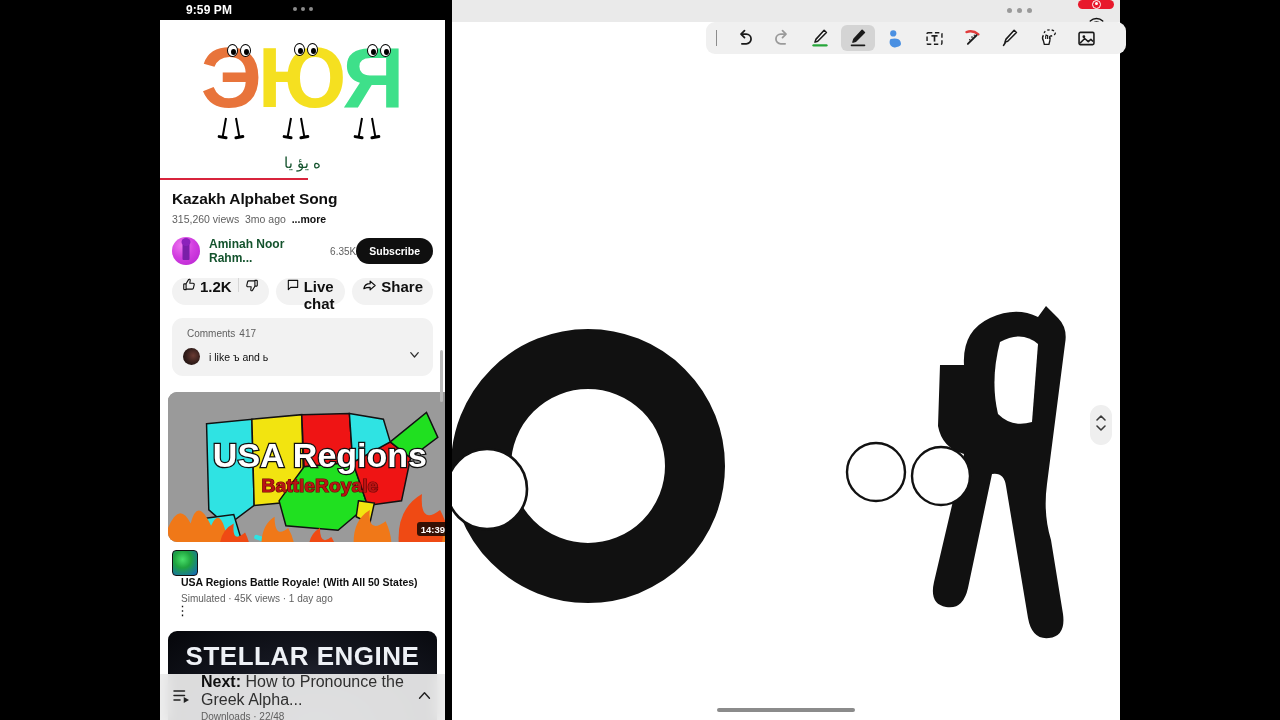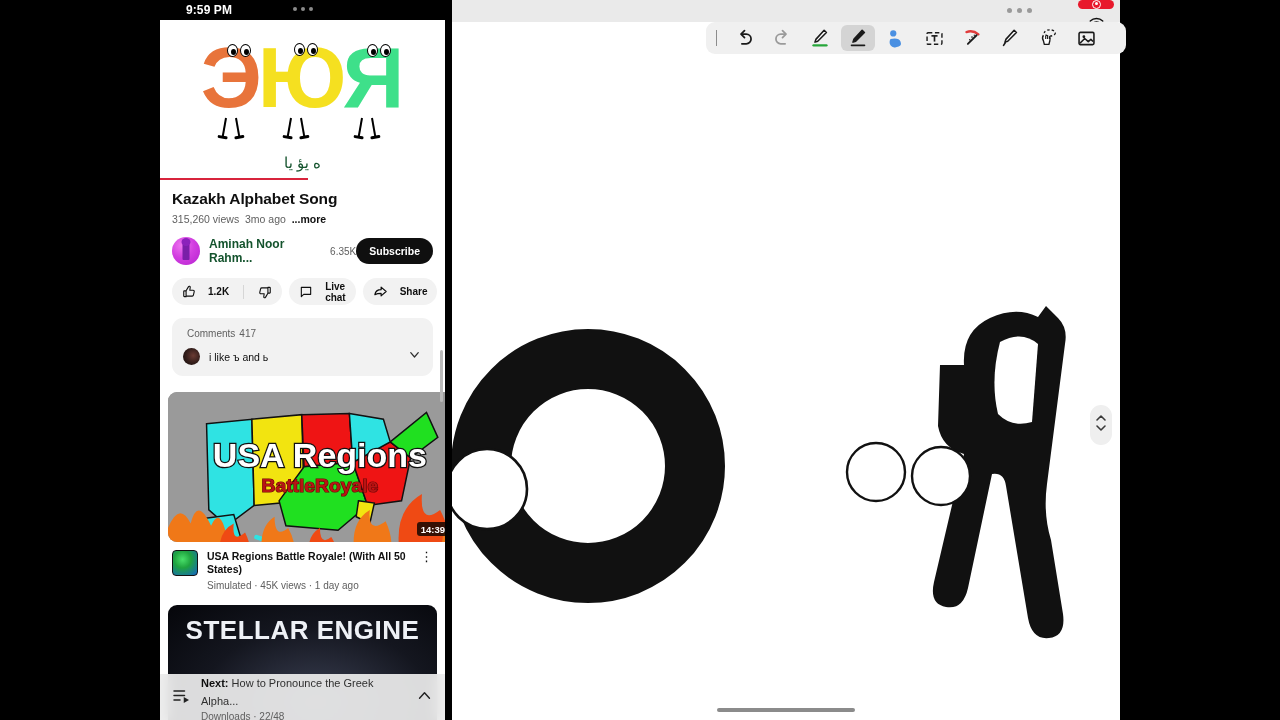--- a/index.html
+++ b/index.html
@@ -89,22 +89,22 @@
   .chan-subs { margin-left: 7px; font-size: 10px; color: #606060; }
   .subscribe {
     margin-left: auto; background: #0f0f0f; color: #fff; border: none;
     border-radius: 16px; padding: 7px 13px; font-size: 10.5px; font-weight: bold;
     font-family: inherit; cursor: pointer;
   }
 
   .actions { display: flex; gap: 7px; margin-top: 13px; }
   .pill {
     background: #f2f2f2; border-radius: 17px; height: 27px;
-    display: flex; align-items: center; padding: 0 10px; gap: 12px;
-    font-size: 10px; font-weight: bold; color: #0f0f0f; cursor: pointer;
+    display: flex; padding: 0 10px; gap: 4px;
+    font-size: 15px; font-weight: bold; color: #0f0f0f; cursor: pointer;
   }
   .pill .sep { width: 1px; height: 14px; background: #d6d6d6; margin: 0 2px; }
   .pill svg { display:block; }
 
   .comments {
     margin: 13px 12px 0 12px; background: #f2f2f2; border-radius: 11px; padding: 9px 11px 10px 11px;
   }
   .c-head { font-size: 11.5px; font-weight: bold; color: #0f0f0f; }
   .c-head span { font-size: 10px; font-weight: normal; color: #606060; margin-left: 4px; }
   .c-row { display: flex; align-items: center; margin-top: 8px; }
@@ -116,21 +116,21 @@
   .rec { margin: 16px 8px 0 8px; }
   .thumb {
     position: relative; width: 305px; height: 150px; border-radius: 9px; overflow: hidden;
     background: #9a9a9a;
   }
   .usmap { position:absolute; inset:0; }
   .thumb .duration {
     position: absolute; right: 24px; bottom: 6px; background: rgba(0,0,0,.78); color: #fff;
     font-size: 9.5px; font-weight: bold; border-radius: 3px; padding: 1.5px 4px;
   }
-  .rec-info { display: flex; margin-top: 8px; padding: 0 4px; }
+  .rec-info { display: flex; margin-top: 8px; padding: 0 4px; flex-direction: column; }
   .rec-av {
     width: 26px; height: 26px; border-radius: 4px; flex: 0 0 auto;
     background: radial-gradient(circle at 40% 35%, #49e06a 0%, #1fa33f 40%, #1464c4 100%);
     border: 1.5px solid #111; box-sizing: border-box;
   }
   .rec-txt { margin-left: 9px; flex: 1 1 auto; min-width: 0; }
   .rec-title { font-size: 10.5px; font-weight: bold; color: #0f0f0f; line-height: 1.25; }
   .rec-sub { font-size: 10px; color: #606060; margin-top: 4px; }
   .rec-kebab { margin-left: 4px; color: #0f0f0f; font-size: 13px; line-height: 1; flex:0 0 auto; }
 
@@ -145,21 +145,21 @@
   }
 
   
   .miniplayer {
     position: absolute; left: 0; bottom: 0; width: 285px; height: 46px;
     background: rgba(236,236,236,0.93); backdrop-filter: blur(6px);
     display: flex; align-items: center; padding: 0 12px;
   }
   .mp-icon { color: #222; flex: 0 0 auto; }
   .mp-txt { margin-left: 10px; flex: 1 1 auto; min-width: 0; }
-  .mp-next { font-size: 11px; color: #303030; }
+  .mp-next { font-size: 16px; color: #303030; }
   .mp-next b { color: #0f0f0f; }
   .mp-sub { font-size: 10px; color: #606060; margin-top: 2px; }
   .mp-chev { color: #222; margin-left: 6px; flex: 0 0 auto; }
 
   .yt-scrollbar {
     position: absolute; right: 2px; top: 330px; width: 3px; height: 52px;
     background: #b9b9b9; border-radius: 2px;
   }
 
   

